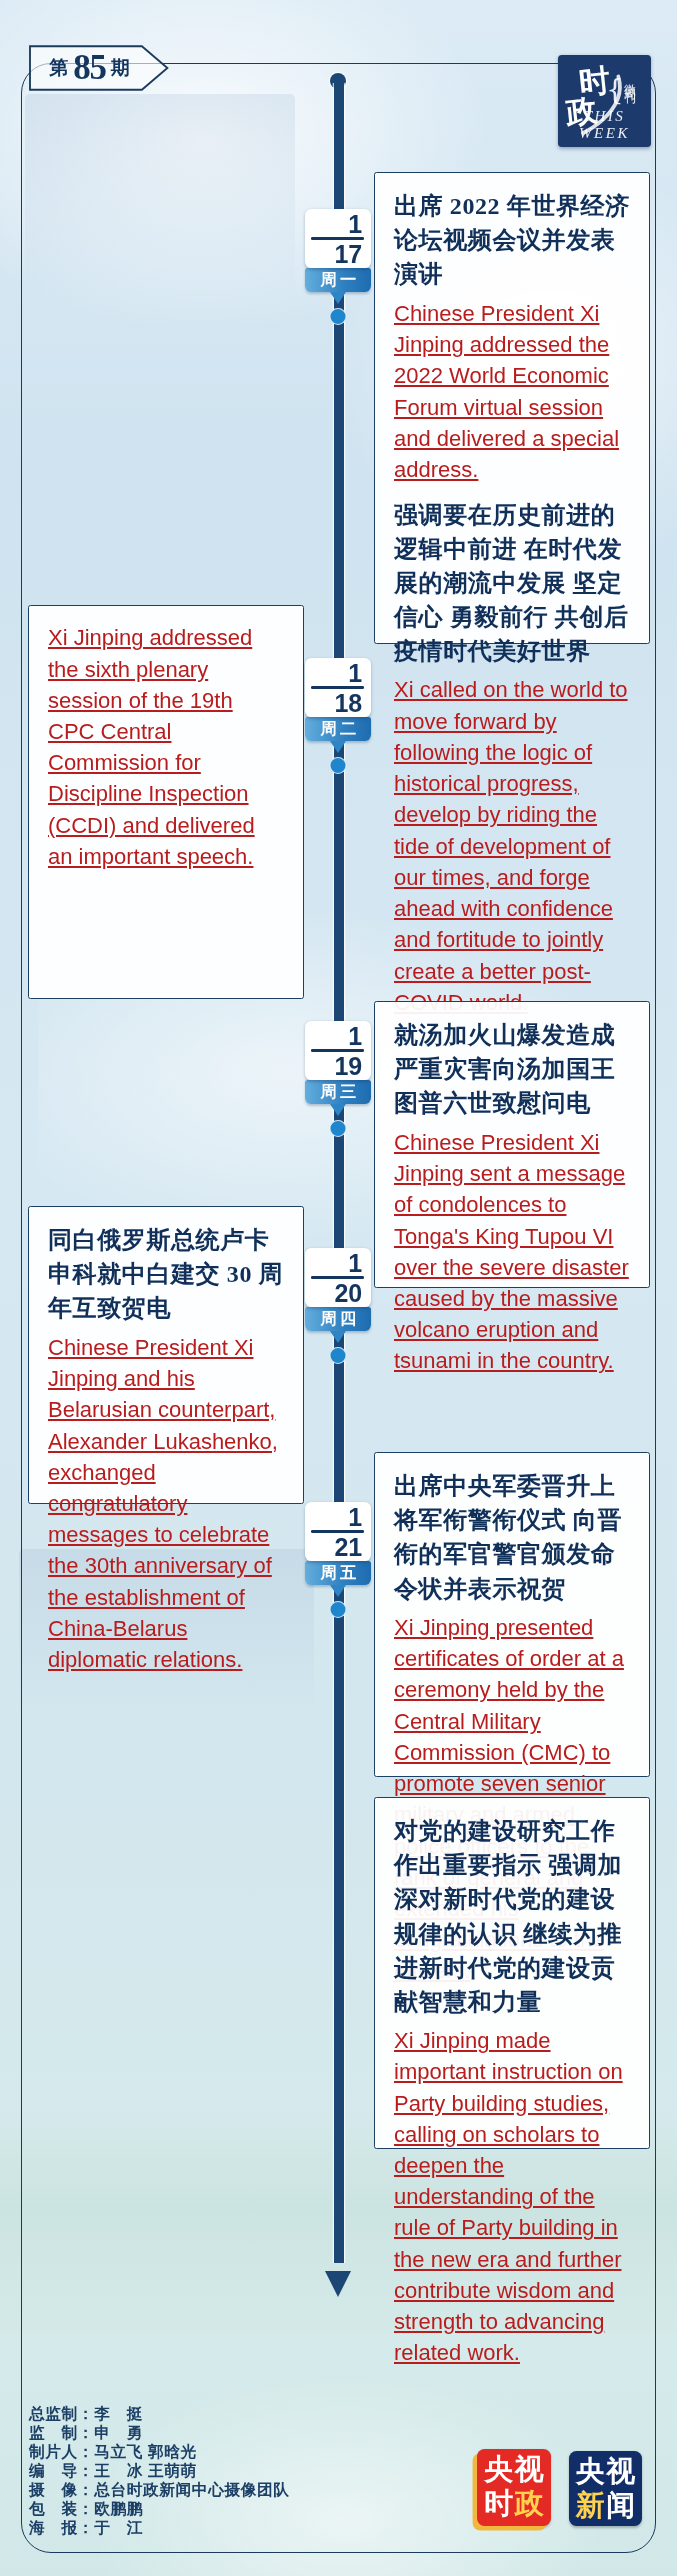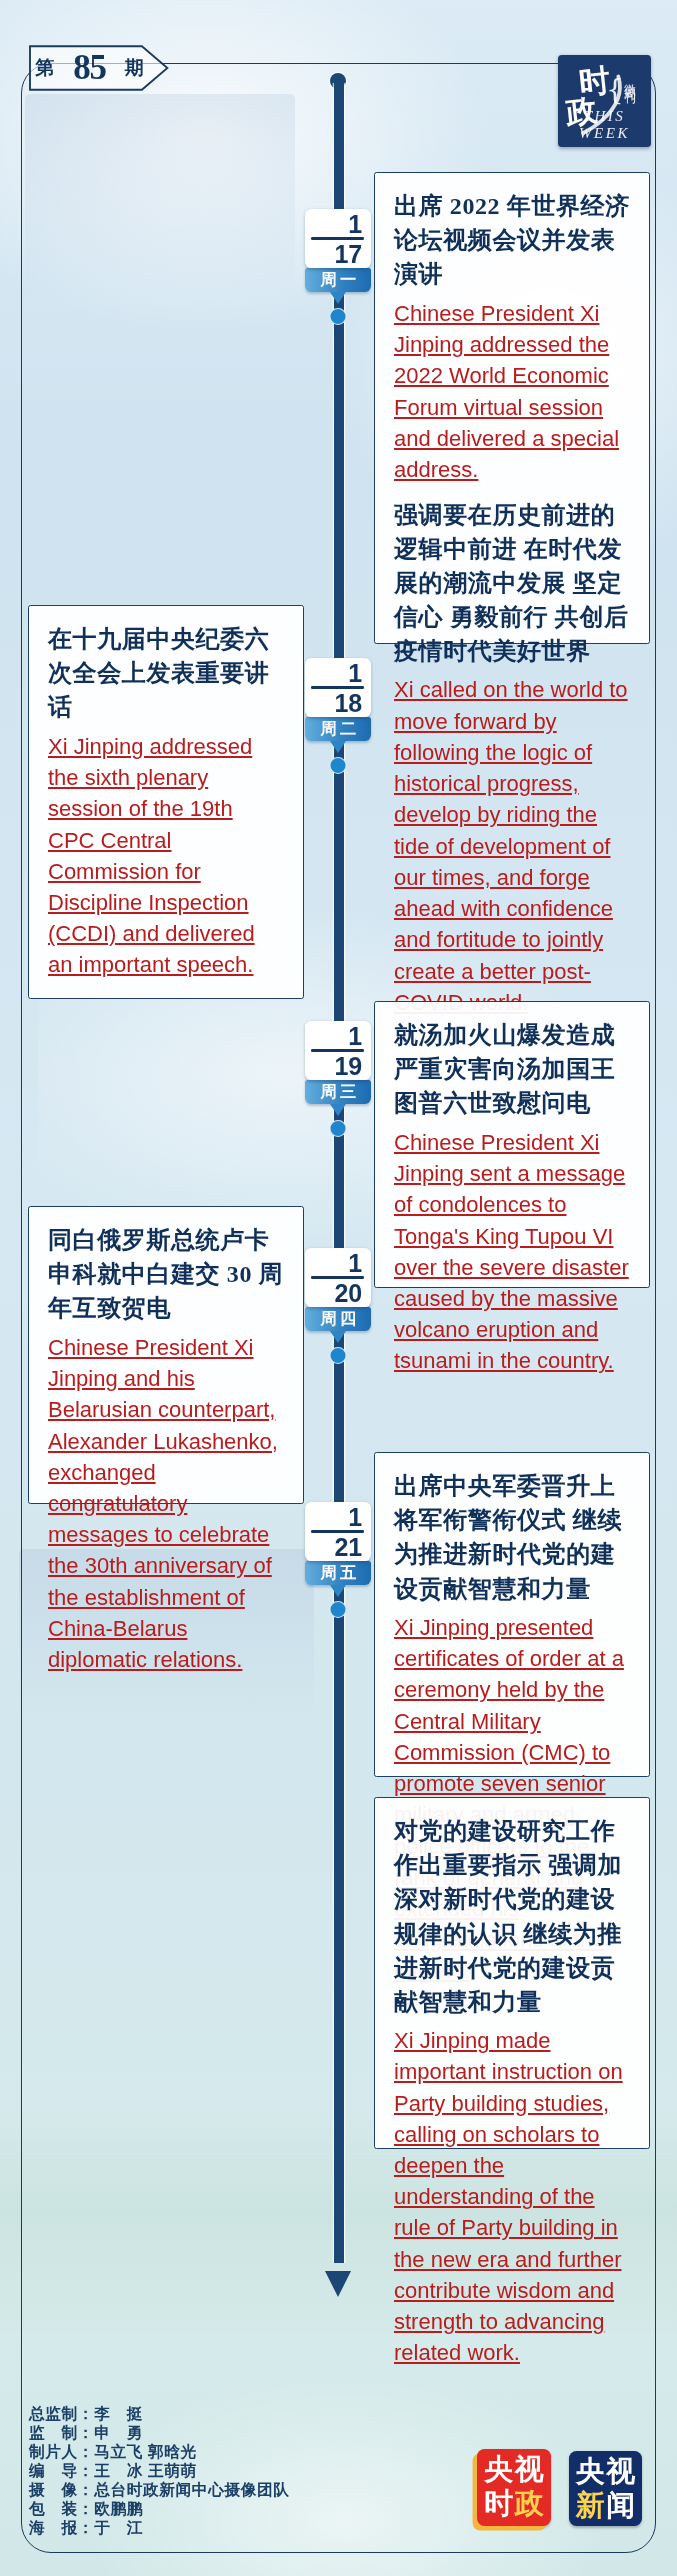--- a/index.html
+++ b/index.html
@@ -28,21 +28,21 @@
   
   .frame{position:absolute;left:21.3px;top:63px;width:633px;height:2488px;
     border:1.9px solid #1b3a5c;border-radius:30px;z-index:1;}
 
   
   .badge{position:absolute;left:28px;top:45px;width:142px;height:46px;z-index:5;}
   .badge svg{position:absolute;left:0;top:0;}
   .badge .txt{position:absolute;left:0;top:0;width:123px;height:46px;display:flex;
     align-items:center;justify-content:center;color:#14355e;z-index:2;}
   .badge .small{font-size:19px;font-weight:700;font-family:"Liberation Serif",serif;}
-  .badge .big{font-size:35px;font-weight:700;font-family:"Liberation Serif",serif;margin:0 19px;letter-spacing:-1.3px;}
+  .badge .big{font-size:35px;font-weight:700;font-family:"Liberation Serif",serif;margin:0 5px;letter-spacing:-1.3px;}
 
   
   .masthead{position:absolute;left:558px;top:55px;width:93px;height:92px;background:#1d3a6d;
     border-radius:3.8px;z-index:5;box-shadow:0 1.3px 3.8px rgba(20,40,80,.35);color:#fff;overflow:hidden;}
   .masthead .cn1{position:absolute;left:21.3px;top:6.3px;font-family:"DejaVu Serif",serif;
     font-size:31px;font-weight:700;transform:rotate(-6deg);}
   .masthead .cn2{position:absolute;left:7.5px;top:36px;font-family:"DejaVu Serif",serif;
     font-size:31px;font-weight:700;transform:rotate(-6deg);}
   .masthead .bracket{position:absolute;left:48px;top:17.6px;font-size:28px;font-weight:400;
     color:rgba(255,255,255,.9);font-family:"DejaVu Serif",serif;}
@@ -202,36 +202,35 @@
 </div>
 
 <section class="entry e1">
   <h2>出席 2022 年世界经济论坛视频会议并发表演讲</h2>
   <p>Chinese President Xi Jinping addressed the 2022 World Economic Forum virtual session and delivered a special address.</p>
   <h2>强调要在历史前进的逻辑中前进 在时代发展的潮流中发展 坚定信心 勇毅前行 共创后疫情时代美好世界</h2>
   <p>Xi called on the world to move forward by following the logic of historical progress, develop by riding the tide of development of our times, and forge ahead with confidence and fortitude to jointly create a better post-COVID world.</p>
 </section>
 
 <section class="entry e2">
-  <h2>在十九届中央纪委六次全会上发表重要讲话</h2>
   <p>Xi Jinping addressed the sixth plenary session of the 19th CPC Central Commission for Discipline Inspection (CCDI) and delivered an important speech.</p>
 </section>
 
 <section class="entry e3">
   <h2>就汤加火山爆发造成严重灾害向汤加国王图普六世致慰问电</h2>
   <p>Chinese President Xi Jinping sent a message of condolences to Tonga's King Tupou VI over the severe disaster caused by the massive volcano eruption and tsunami in the country.</p>
 </section>
 
 <section class="entry e4">
   <h2>同白俄罗斯总统卢卡申科就中白建交 30 周年互致贺电</h2>
   <p>Chinese President Xi Jinping and his Belarusian counterpart, Alexander Lukashenko, exchanged congratulatory messages to celebrate the 30th anniversary of the establishment of China-Belarus diplomatic relations.</p>
 </section>
 
 <section class="entry e5">
-  <h2>出席中央军委晋升上将军衔警衔仪式 继续为推进新时代党的建设贡献智慧和力量</h2>
+  <h2>出席中央军委晋升上将军衔警衔仪式 向晋衔的军官警官颁发命令状并表示祝贺</h2>
   <p>Xi Jinping presented certificates of order at a ceremony held by the Central Military Commission (CMC) to promote seven senior military and armed police officers to the rank of general and extended his congratulations to the officers.</p>
 </section>
 
 <section class="entry e6">
   <h2>对党的建设研究工作作出重要指示 强调加深对新时代党的建设规律的认识 继续为推进新时代党的建设贡献智慧和力量</h2>
   <p>Xi Jinping made important instruction on Party building studies, calling on scholars to deepen the understanding of the rule of Party building in the new era and further contribute wisdom and strength to advancing related work.</p>
 </section>
 
 <div class="credits">
   <div>总监制：李　挺</div>

